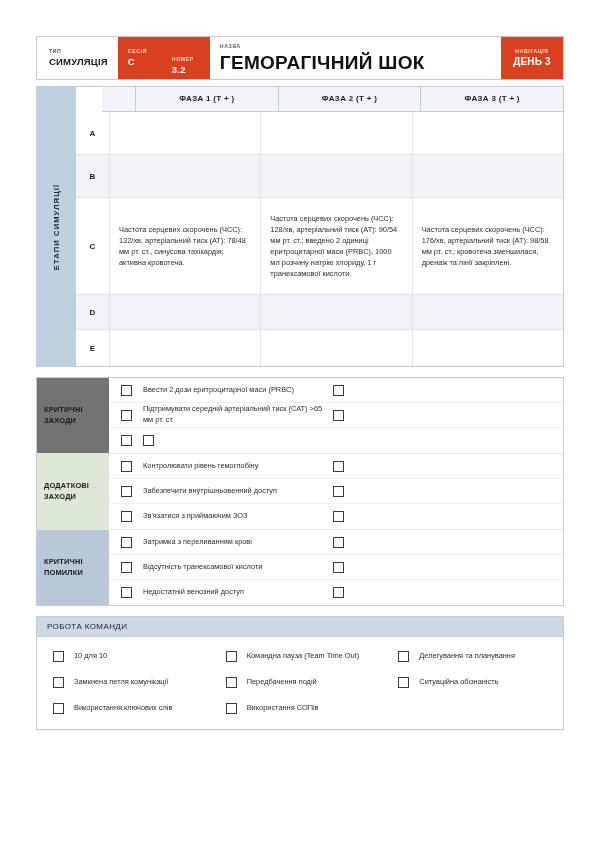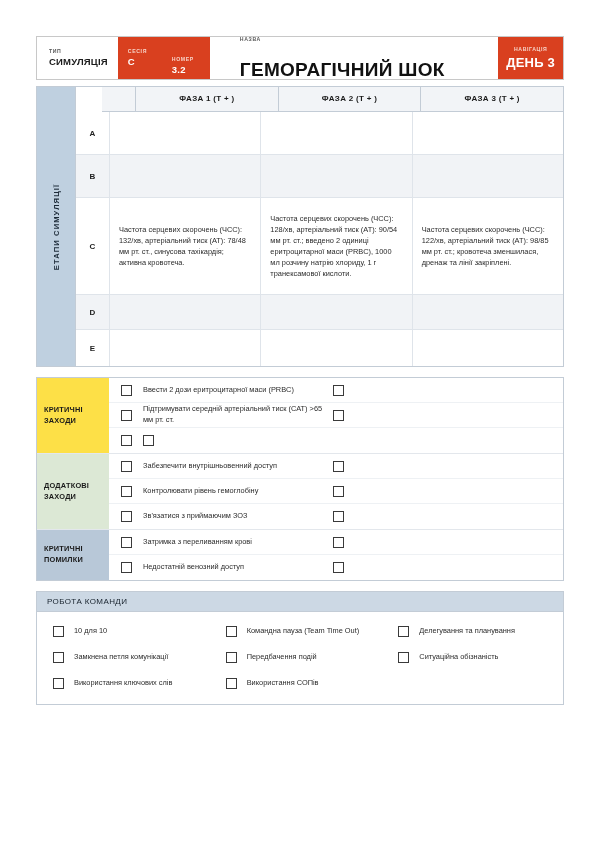--- a/index.html
+++ b/index.html
@@ -66,39 +66,39 @@
     display: flex;
     align-items: stretch;
     padding: 0 0 0 0;
   }
   .brand-block .hdr-cell { padding: 0 12px 0 10px; }
   .hdr-session { min-width: 44px; }
   .hdr-number  { min-width: 48px; margin-top: 15px; }
 
   .hdr-title-wrap {
     flex: 1;
-    padding: 0 0 0 30px;
-    justify-content: space-between;
+    padding: 0 0 0 10px;
+    justify-content: center;
   }
   .hdr-title {
     font-size: 19px;
     font-weight: bold;
     letter-spacing: 0.3px;
     line-height: 1;
     color: #111111;
   }
   .hdr-nav {
     background: #d9401f;
     min-width: 62px;
     align-items: center;
     text-align: center;
     padding: 0 8px;
   }
   .hdr-nav .hdr-kicker { text-align: center; }
-  .hdr-nav .hdr-value { text-align: right; font-size: 13px; }
+  .hdr-nav .hdr-value { text-align: right; font-size: 10px; }
 
   
   .phases {
     margin-top: 6px;
     display: flex;
     border: 1px solid #c3ccd6;
     box-sizing: border-box;
     background: #ffffff;
   }
   .stage-band {
@@ -198,21 +198,21 @@
     padding: 8px 7px;
     display: flex;
     flex-direction: column;
     justify-content: center;
     font-size: 7.4px;
     font-weight: bold;
     line-height: 1.45;
     color: #1a1a1a;
     letter-spacing: 0.2px;
   }
-  .cl-label.critical { background: #fde047; }
+  .cl-label.critical { background: #737373; }
   .cl-label.extra    { background: #dce8d5; }
   .cl-label.errors   { background: #b8c8d8; }
 
   .cl-items {
     flex: 1;
     display: flex;
     flex-direction: column;
   }
   .cl-item {
     display: flex;
@@ -342,21 +342,21 @@
         <div class="pcell-letter">B</div>
         <div class="pcell"></div>
         <div class="pcell"></div>
         <div class="pcell"></div>
       </div>
 
       <div class="prow r-c">
         <div class="pcell-letter">C</div>
         <div class="pcell">Частота серцевих скорочень (ЧСС): 132/хв, артеріальний тиск (АТ): 78/48 мм рт. ст., синусова тахікардія; активна кровотеча.</div>
         <div class="pcell">Частота серцевих скорочень (ЧСС): 128/хв, артеріальний тиск (АТ): 90/54 мм рт. ст.; введено 2 одиниці еритроцитарної маси (PRBC), 1000 мл розчину натрію хлориду, 1 г транексамової кислоти.</div>
-        <div class="pcell">Частота серцевих скорочень (ЧСС): 122/хв, артеріальний тиск (АТ): 98/85 мм рт. ст.; кровотеча зменшилася, дренаж та лінії закріплені.</div>
+        <div class="pcell">Частота серцевих скорочень (ЧСС): 176/хв, артеріальний тиск (АТ): 98/58 мм рт. ст.; кровотеча зменшилася, дренаж та лінії закріплені.</div>
       </div>
 
       <div class="prow shaded r-d">
         <div class="pcell-letter">D</div>
         <div class="pcell"></div>
         <div class="pcell"></div>
         <div class="pcell"></div>
       </div>
 
       <div class="prow r-e">
@@ -395,28 +395,28 @@
           </span>
         </div>
       </div>
     </div>
 
     <div class="cl-section">
       <div class="cl-label extra">ДОДАТКОВІ ЗАХОДИ</div>
       <div class="cl-items">
         <div class="cl-item">
           <span class="cbox cbox-left"></span>
+          <span class="cl-text">Контролювати рівень гемоглобіну</span>
+          <span class="cbox-right-wrap">
+            <span class="cbox"></span>
+          </span>
+        </div>
+        <div class="cl-item">
+          <span class="cbox cbox-left"></span>
           <span class="cl-text">Забезпечити внутрішньовенний доступ</span>
-          <span class="cbox-right-wrap">
-            <span class="cbox"></span>
-          </span>
-        </div>
-        <div class="cl-item">
-          <span class="cbox cbox-left"></span>
-          <span class="cl-text">Контролювати рівень гемоглобіну</span>
           <span class="cbox-right-wrap">
             <span class="cbox"></span>
           </span>
         </div>
         <div class="cl-item">
           <span class="cbox cbox-left"></span>
           <span class="cl-text">Зв'язатися з приймаючим ЗОЗ</span>
           <span class="cbox-right-wrap">
             <span class="cbox"></span>
           </span>
@@ -429,20 +429,27 @@
       <div class="cl-items">
         <div class="cl-item">
           <span class="cbox cbox-left"></span>
           <span class="cl-text">Затримка з переливанням крові</span>
           <span class="cbox-right-wrap">
             <span class="cbox"></span>
           </span>
         </div>
         <div class="cl-item">
           <span class="cbox cbox-left"></span>
+          <span class="cl-text">Відсутність транексамової кислоти</span>
+          <span class="cbox-right-wrap">
+            <span class="cbox"></span>
+          </span>
+        </div>
+        <div class="cl-item">
+          <span class="cbox cbox-left"></span>
           <span class="cl-text">Недостатній венозний доступ</span>
           <span class="cbox-right-wrap">
             <span class="cbox"></span>
           </span>
         </div>
       </div>
     </div>
 
   </div>
 

